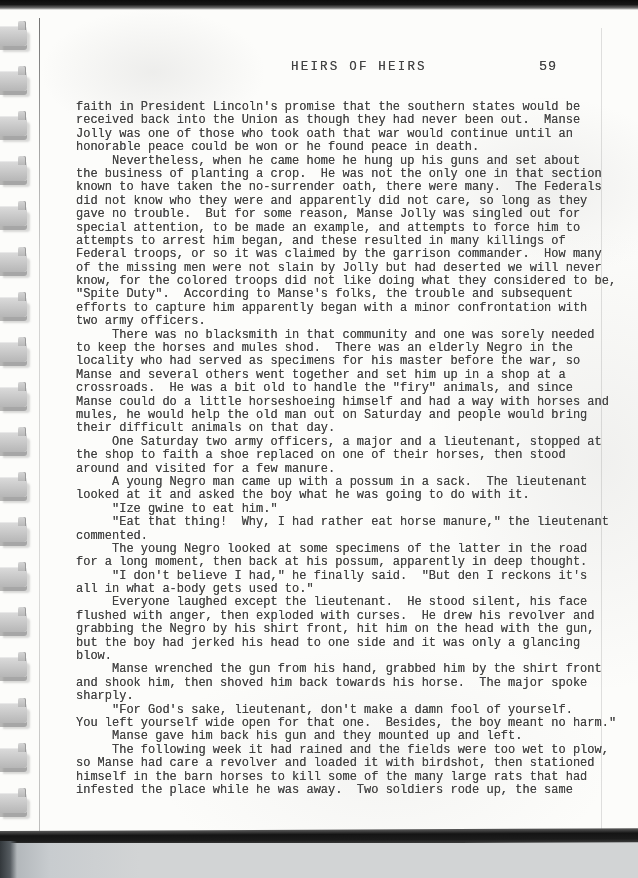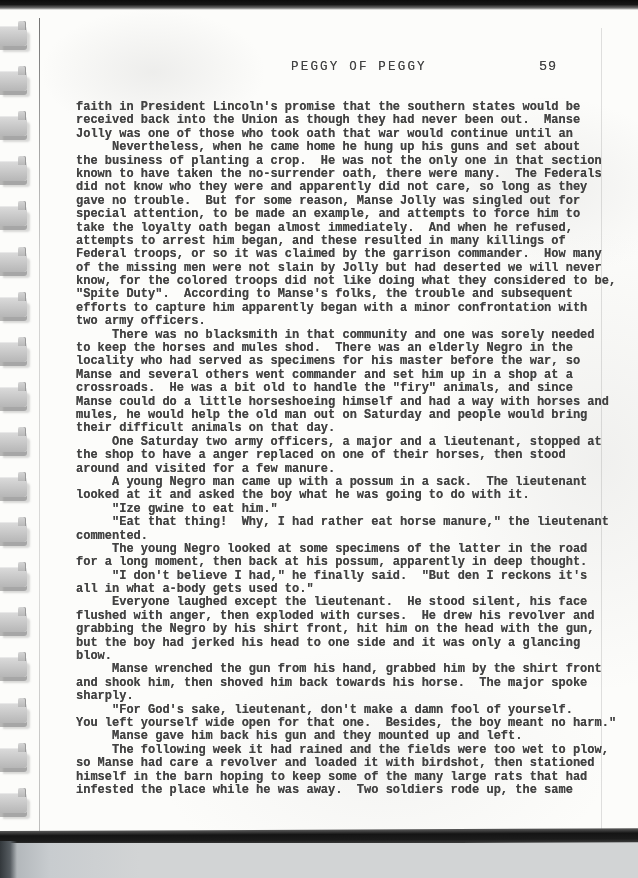--- a/index.html
+++ b/index.html
@@ -76,64 +76,63 @@
   .pageno{
     position:absolute;left:539px;top:53px;
     font-size:13.5px;letter-spacing:1px;color:var(--ink);
     text-shadow:0 0 .5px rgba(66,66,66,.7);
   }
   
   .body-text{
     position:absolute;left:76px;top:95px;width:552px;
     font-size:12px;line-height:13.4px;color:var(--ink);
     text-shadow:0 0 .55px rgba(66,66,66,.75);
-    font-weight:bold;
   }
   .line{white-space:pre;height:13.4px;}
 </style>
 </head>
 <body>
 
 <div class="scan">
 
   <div class="paper">
     <div class="fold-line"></div>
     <div class="edge-line-right"></div>
 
-    <div class="title">PEGGY OF PEGGY</div>
+    <div class="title">HEIRS OF HEIRS</div>
     <div class="pageno">59</div>
 
     <div class="body-text" id="body-text">
         <div class="line">faith in President Lincoln's promise that the southern states would be</div>
         <div class="line">received back into the Union as though they had never been out.  Manse</div>
         <div class="line">Jolly was one of those who took oath that war would continue until an</div>
+        <div class="line">honorable peace could be won or he found peace in death.</div>
         <div class="line">     Nevertheless, when he came home he hung up his guns and set about</div>
         <div class="line">the business of planting a crop.  He was not the only one in that section</div>
         <div class="line">known to have taken the no-surrender oath, there were many.  The Federals</div>
         <div class="line">did not know who they were and apparently did not care, so long as they</div>
         <div class="line">gave no trouble.  But for some reason, Manse Jolly was singled out for</div>
         <div class="line">special attention, to be made an example, and attempts to force him to</div>
-        <div class="line">take the loyalty oath began almost immediately.  And when he refused,</div>
         <div class="line">attempts to arrest him began, and these resulted in many killings of</div>
         <div class="line">Federal troops, or so it was claimed by the garrison commander.  How many</div>
         <div class="line">of the missing men were not slain by Jolly but had deserted we will never</div>
         <div class="line">know, for the colored troops did not like doing what they considered to be,</div>
         <div class="line">"Spite Duty".  According to Manse's folks, the trouble and subsequent</div>
         <div class="line">efforts to capture him apparently began with a minor confrontation with</div>
         <div class="line">two army officers.</div>
         <div class="line">     There was no blacksmith in that community and one was sorely needed</div>
         <div class="line">to keep the horses and mules shod.  There was an elderly Negro in the</div>
         <div class="line">locality who had served as specimens for his master before the war, so</div>
-        <div class="line">Manse and several others went commander and set him up in a shop at a</div>
+        <div class="line">Manse and several others went together and set him up in a shop at a</div>
         <div class="line">crossroads.  He was a bit old to handle the "firy" animals, and since</div>
         <div class="line">Manse could do a little horseshoeing himself and had a way with horses and</div>
         <div class="line">mules, he would help the old man out on Saturday and people would bring</div>
         <div class="line">their difficult animals on that day.</div>
         <div class="line">     One Saturday two army officers, a major and a lieutenant, stopped at</div>
-        <div class="line">the shop to have a anger replaced on one of their horses, then stood</div>
+        <div class="line">the shop to faith a shoe replaced on one of their horses, then stood</div>
         <div class="line">around and visited for a few manure.</div>
         <div class="line">     A young Negro man came up with a possum in a sack.  The lieutenant</div>
         <div class="line">looked at it and asked the boy what he was going to do with it.</div>
         <div class="line">     "Ize gwine to eat him."</div>
         <div class="line">     "Eat that thing!  Why, I had rather eat horse manure," the lieutenant</div>
         <div class="line">commented.</div>
         <div class="line">     The young Negro looked at some specimens of the latter in the road</div>
         <div class="line">for a long moment, then back at his possum, apparently in deep thought.</div>
         <div class="line">     "I don't believe I had," he finally said.  "But den I reckons it's</div>
         <div class="line">all in what a-body gets used to."</div>
@@ -143,21 +142,21 @@
         <div class="line">but the boy had jerked his head to one side and it was only a glancing</div>
         <div class="line">blow.</div>
         <div class="line">     Manse wrenched the gun from his hand, grabbed him by the shirt front</div>
         <div class="line">and shook him, then shoved him back towards his horse.  The major spoke</div>
         <div class="line">sharply.</div>
         <div class="line">     "For God's sake, lieutenant, don't make a damn fool of yourself.</div>
         <div class="line">You left yourself wide open for that one.  Besides, the boy meant no harm."</div>
         <div class="line">     Manse gave him back his gun and they mounted up and left.</div>
         <div class="line">     The following week it had rained and the fields were too wet to plow,</div>
         <div class="line">so Manse had care a revolver and loaded it with birdshot, then stationed</div>
-        <div class="line">himself in the barn hoping to keep some of the many large rats that had</div>
+        <div class="line">himself in the barn horses to kill some of the many large rats that had</div>
         <div class="line">infested the place while he was away.  Two soldiers rode up, the same</div>
       </div>
   </div>
 
   <div id="binding">
       <div class="tooth" style="top: 26px;"></div>
       <div class="tooth" style="top: 71.1px;"></div>
       <div class="tooth" style="top: 116.2px;"></div>
       <div class="tooth" style="top: 161.3px;"></div>
       <div class="tooth" style="top: 206.4px;"></div>

